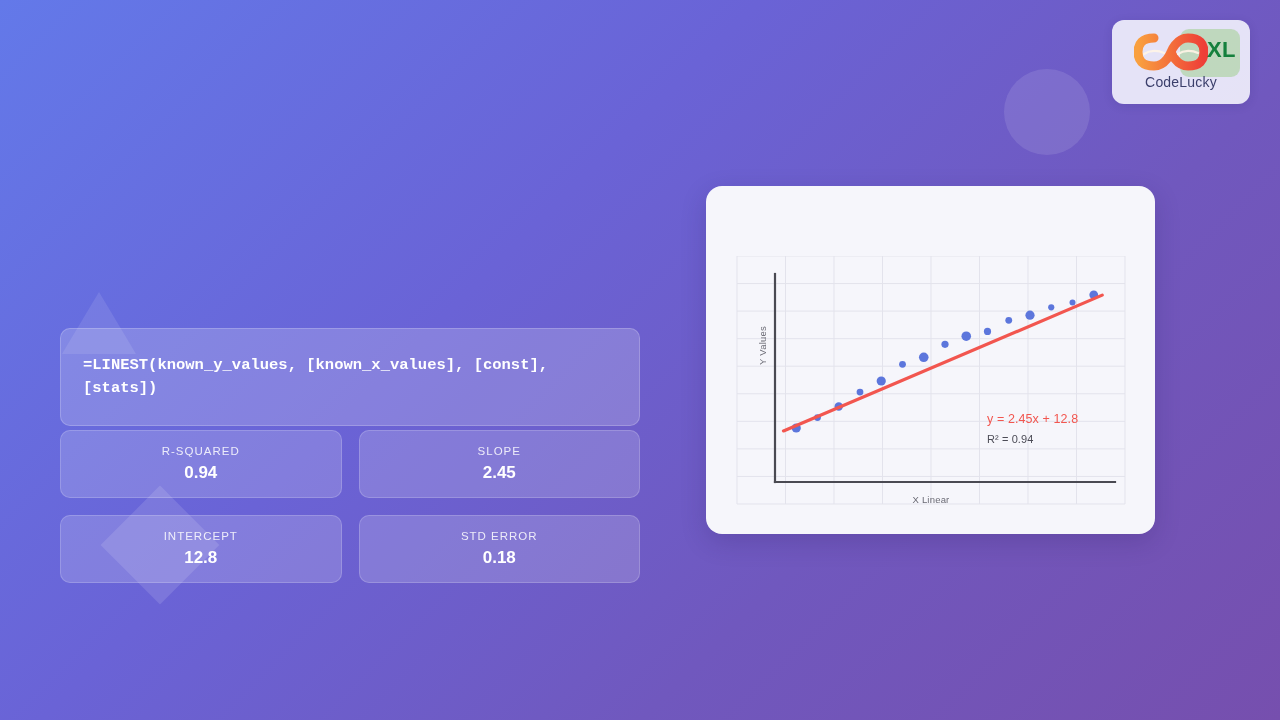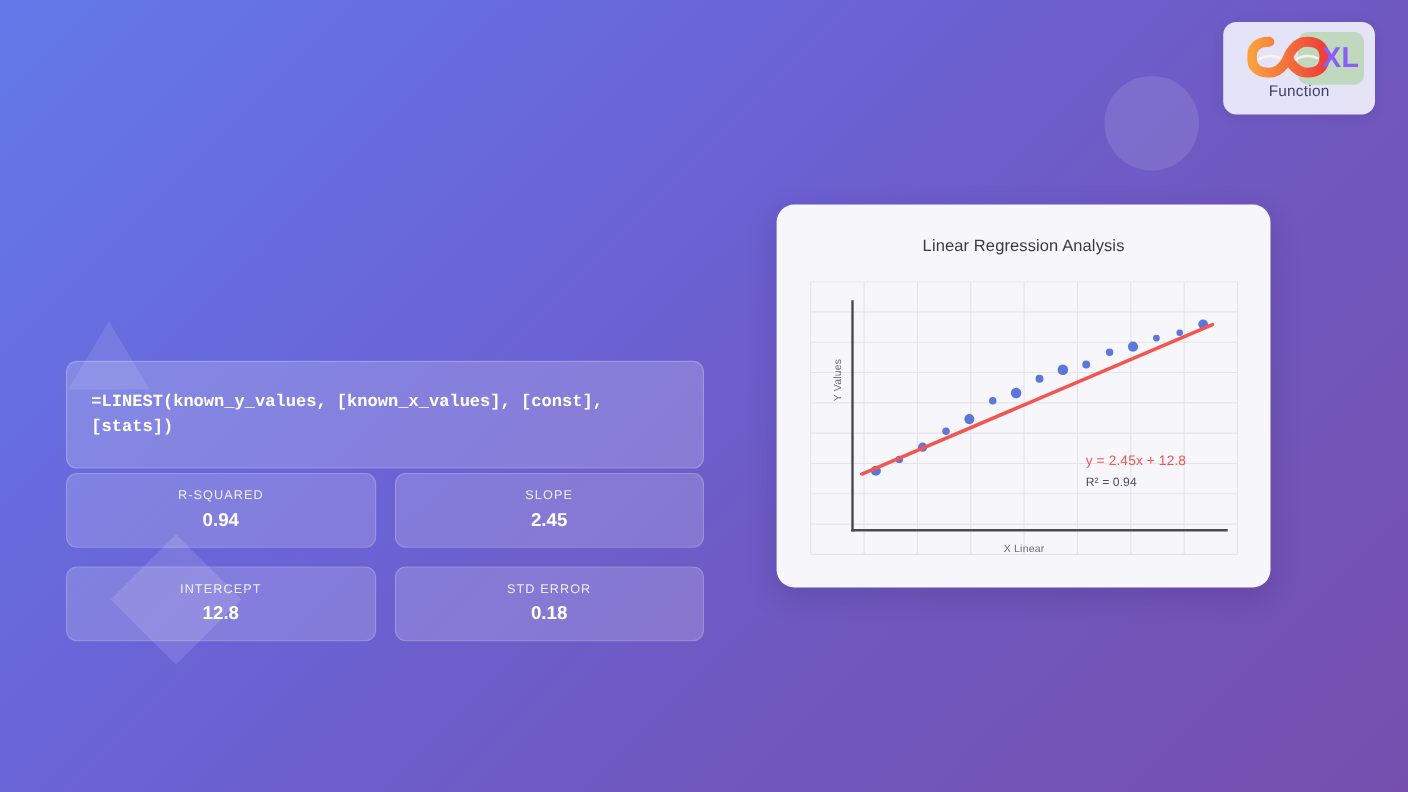--- a/index.html
+++ b/index.html
@@ -72,23 +72,23 @@
     position: absolute;
     left: 22px;
     top: 10px;
     width: 74px;
     height: 44px;
   }
   .logo-xl {
     position: absolute;
     right: 14px;
     top: 17px;
-    font-size: 26px;
+    font-size: 22px;
     font-weight: bold;
-    color: #8b5cf6;
+    color: #15803d;
     letter-spacing: .5px;
   }
   .logo-name {
     position: absolute;
     left: 0;
     right: 0;
     top: 54px;
     text-align: center;
     font-size: 14px;
     color: #3b3f6b;
@@ -255,21 +255,21 @@
         <stop offset="0%" stop-color="#F9A03F"></stop>
         <stop offset="45%" stop-color="#F4743B"></stop>
         <stop offset="100%" stop-color="#EE3E38"></stop>
       </linearGradient>
     </defs>
     <path d="M20 8 C8 8 4 14 4 22 C4 30 8 36 20 36 C32 36 37 22 37 22 C37 22 42 8 54 8 C66 8 70 14 70 22 C70 30 66 36 54 36 C42 36 37 22 37 22" fill="none" stroke="url(#infGrad)" stroke-width="9" stroke-linecap="round"></path>
     <path d="M10 24 C16 20 24 20 30 23" fill="none" stroke="#FFF4E6" stroke-width="2.2" stroke-linecap="round" opacity="0.9"></path>
     <path d="M44 24 C50 20 58 20 64 23" fill="none" stroke="#FFF4E6" stroke-width="2.2" stroke-linecap="round" opacity="0.9"></path>
   </svg>
   <div class="logo-xl">XL</div>
-  <div class="logo-name">Function</div>
+  <div class="logo-name">CodeLucky</div>
 </div>
 
 <div class="left-panel">
 
   <div class="formula-box">
     <div class="formula-text">=LINEST(known_y_values, [known_x_values], [const], [stats])</div>
   </div>
 
   <div class="stats-grid">
     <div class="stat-card">
@@ -285,21 +285,20 @@
       <div class="stat-value">12.8</div>
     </div>
     <div class="stat-card">
       <div class="stat-label">STD ERROR</div>
       <div class="stat-value">0.18</div>
     </div>
   </div>
 </div>
 
 <div class="chart-card">
-  <div class="chart-title">Linear Regression Analysis</div>
 
   <div class="plot-wrap">
     <svg class="plot-svg" id="plot-svg" width="392" height="255" viewBox="0 0 392 255">
         <g stroke="#e3e3ec" stroke-width="1">
           <line x1="2" y1="0" x2="2" y2="248"></line>
           <line x1="50.5" y1="0" x2="50.5" y2="248"></line>
           <line x1="99" y1="0" x2="99" y2="248"></line>
           <line x1="147.5" y1="0" x2="147.5" y2="248"></line>
           <line x1="196" y1="0" x2="196" y2="248"></line>
           <line x1="244.5" y1="0" x2="244.5" y2="248"></line>

